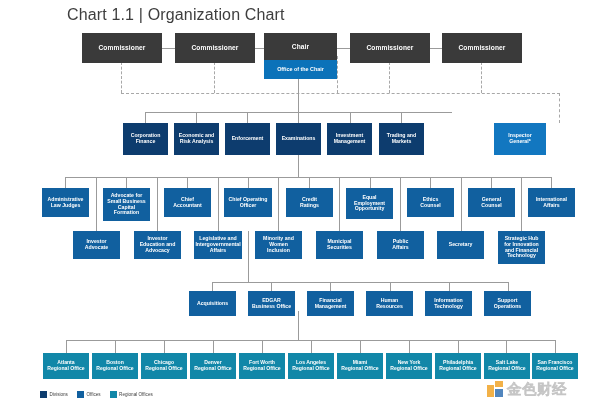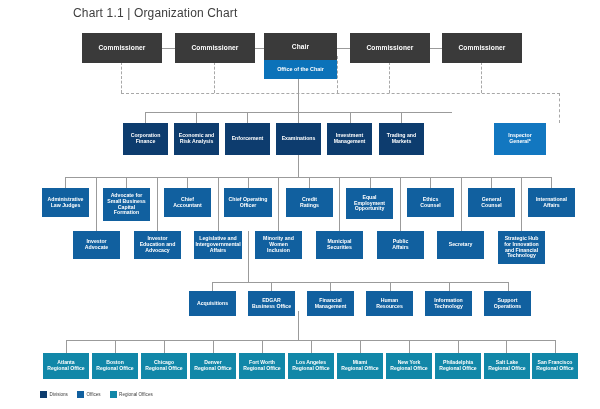--- a/index.html
+++ b/index.html
@@ -13,23 +13,23 @@
   #chart-root {
     position: relative;
     width: 600px;
     height: 409px;
     background: #ffffff;
     overflow: hidden;
   }
   
   .chart-title {
     position: absolute;
-    left: 73px;
+    left: 67px;
     top: 6px;
-    font-size: 12px;
+    font-size: 16px;
     color: #3e3e3e;
     letter-spacing: 0.15px;
     white-space: nowrap;
   }
   
   .node {
     position: absolute;
     box-sizing: border-box;
     display: flex;
     align-items: center;
@@ -321,14 +321,22 @@
     <div class="legend-item">
       <span class="legend-swatch" style="background:#11609f;"></span>
       <span class="legend-label">Offices</span>
     </div>
     <div class="legend-item">
       <span class="legend-swatch" style="background:#1187a8;"></span>
       <span class="legend-label">Regional Offices</span>
     </div>
   </div>
 
+  <div class="watermark">
+    <span class="wm-logo">
+      <span class="sq-a"></span>
+      <span class="sq-b"></span>
+      <span class="sq-c"></span>
+    </span>
+    <span class="wm-text">金色财经</span>
+  </div>
 
 </div>
 
 </body></html>

